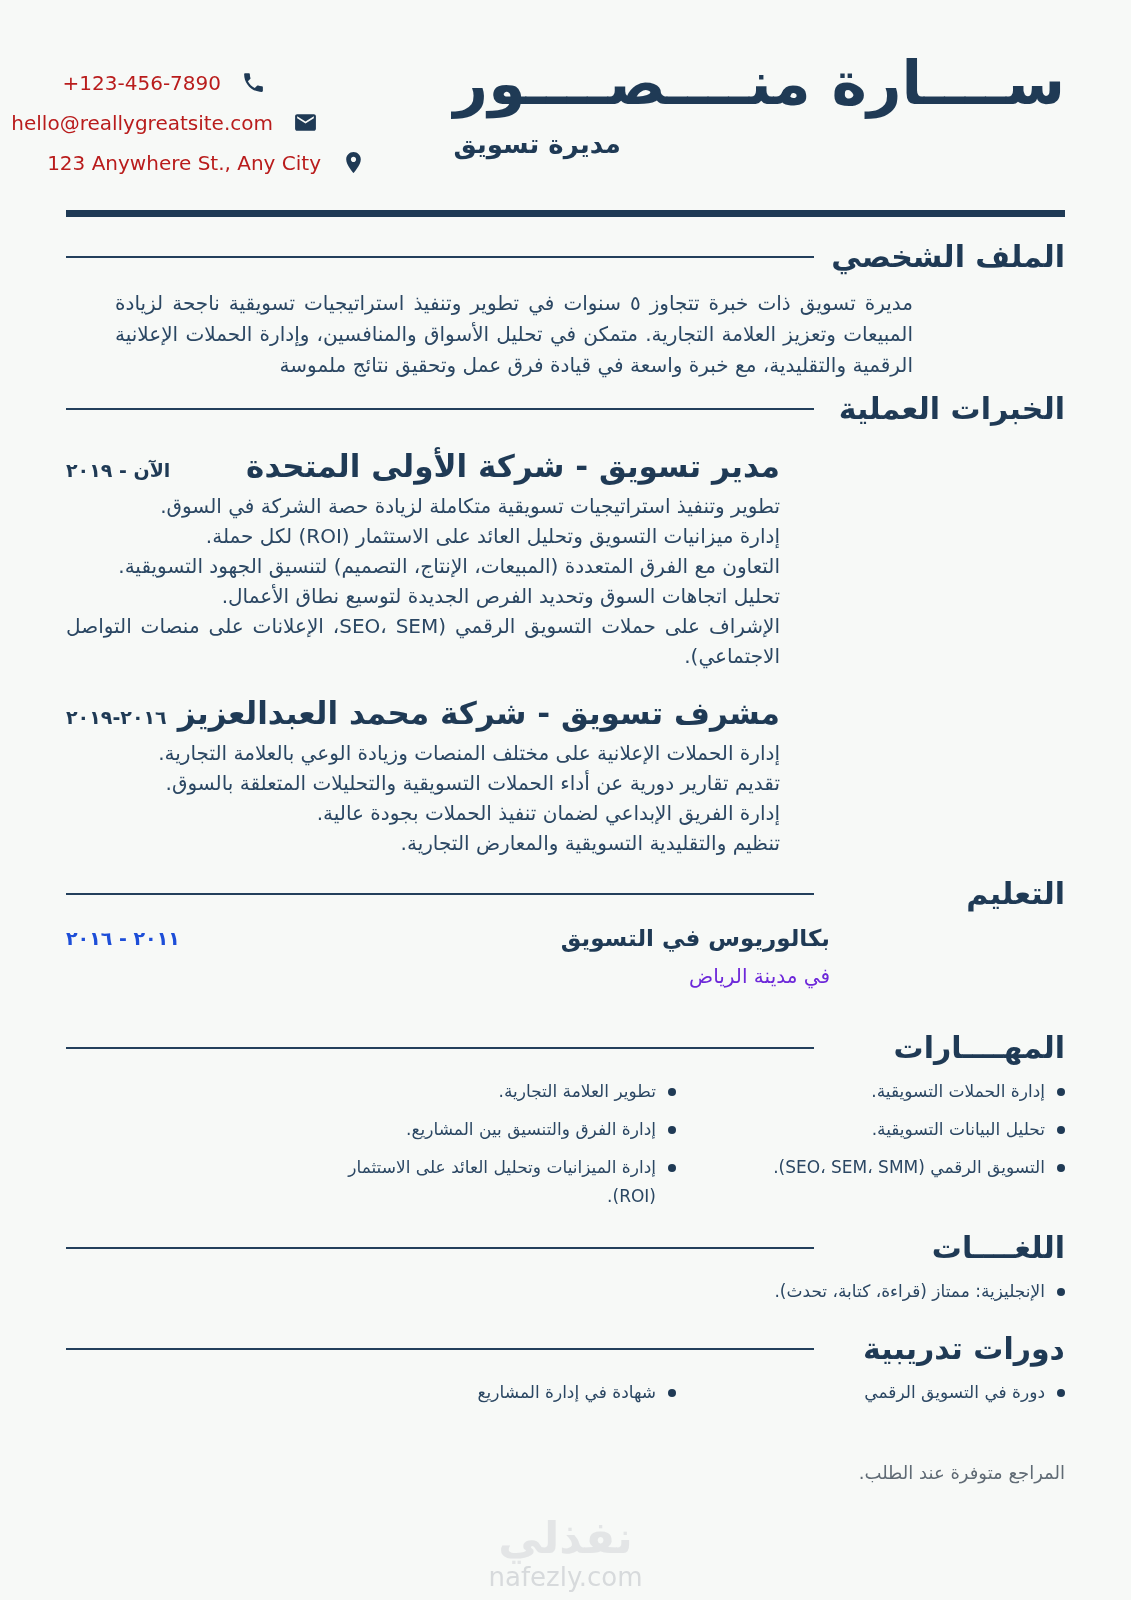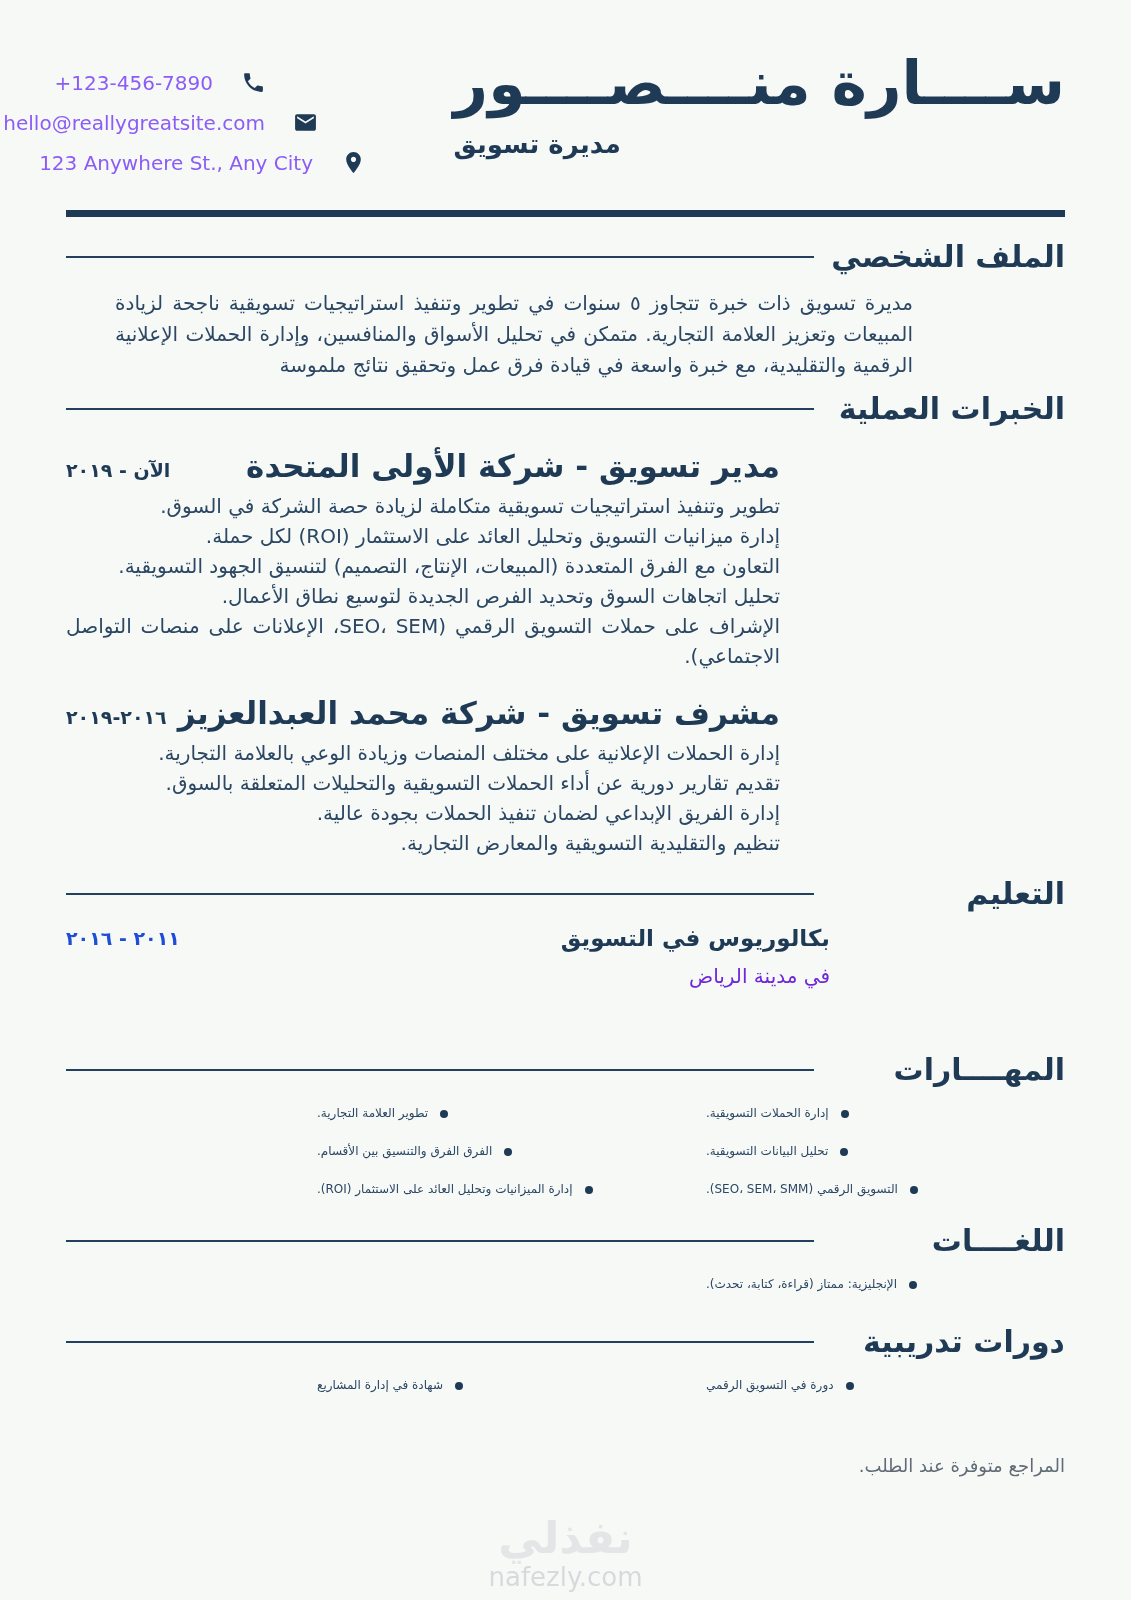--- a/index.html
+++ b/index.html
@@ -13,21 +13,21 @@
     overflow: hidden;
   }
   .page { padding: 46px 66px 0 66px; position: relative; }
 
   
   .header { display: flex; justify-content: space-between; align-items: flex-start; }
   .name-block { text-align: right; }
   .name { font-size: 60px; font-weight: bold; color: #1f3a55; line-height: 1.25; white-space: nowrap; }
   .role { font-size: 26px; font-weight: bold; color: #1f3a55; margin-top: 8px; text-align: left; }
   .contact { width: 300px; margin-top: 24px; }
-  .contact-row { display: flex; align-items: center; gap: 28px; margin-bottom: 15px; font-size: 20px; color: #8b5cf6; }
+  .contact-row { display: flex; align-items: center; gap: 20px; margin-bottom: 15px; font-size: 20px; color: #b91c1c; }
   .contact-row .txt { direction: ltr; unicode-bidi: isolate; white-space: nowrap; }
   .contact-row.r-phone { margin-left: 0; margin-right: 100px; }
   .contact-row.r-email { margin-right: 48px; }
   .contact-row.r-addr  { margin-right: 0; }
   .cicon { flex: none; width: 25px; height: 25px; }
   .cicon svg { width: 100%; height: 100%; fill: #1f3a55; }
 
   .rule-thick { height: 7px; background: #1f3a55; margin-top: 20px; }
 
   
@@ -51,33 +51,33 @@
   .job-bullets { margin-top: 7px; font-size: 20px; line-height: 30px; text-align: justify; }
 
   
   .edu { width: 764px; margin-right: 235px; margin-top: 14px; display: flex; justify-content: space-between; align-items: flex-start; }
   .edu-degree { font-size: 23px; font-weight: bold; color: #1f3a55; }
   .edu-loc { font-size: 20px; margin-top: 13px; color: #6d28d9; }
   .edu-dates { font-size: 19px; font-weight: bold; color: #1d4ed8; white-space: nowrap; margin-top: 2px; }
 
   
   .grid { display: grid; grid-template-columns: 1fr 1fr; width: 778px; margin-top: 12px; }
-  .g-item { display: flex; align-items: flex-start; gap: 12px; margin-bottom: 9px; font-size: 12px; line-height: 29px; padding-left: 30px; justify-content: flex-end; }
+  .g-item { display: flex; align-items: flex-start; gap: 12px; margin-bottom: 9px; font-size: 17px; line-height: 29px; padding-left: 30px; }
   .dot { flex: none; width: 8px; height: 8px; border-radius: 50%; background: #1f3a55; margin-top: 11px; }
 
   
   .footnote { margin-top: 46px; text-align: right; font-size: 18px; color: #606b75; }
   .watermark { position: absolute; bottom: 8px; left: 50%; transform: translateX(-50%); text-align: center; }
   .wm-logo { font-size: 44px; font-weight: bold; color: #e3e5e6; line-height: 1; }
   .wm-url { font-size: 26px; color: #d7dadc; direction: ltr; unicode-bidi: isolate; margin-top: 2px; }
 
   .mt-sec1 { margin-top: 22px; }
   .mt-sec2 { margin-top: 10px; }
   .mt-sec3 { margin-top: 18px; }
-  .mt-sec4 { margin-top: 64px; }
+  .mt-sec4 { margin-top: 42px; }
   .mt-sec5 { margin-top: 10px; }
   .mt-sec6 { margin-top: 16px; }
 </style>
 </head>
 <body>
 
 <div class="page">
 
   <div class="header">
     <div class="name-block">
@@ -175,21 +175,21 @@
     <div class="g-item">
       <span class="dot"></span>
       <span>تطوير العلامة التجارية.</span>
     </div>
     <div class="g-item">
       <span class="dot"></span>
       <span>تحليل البيانات التسويقية.</span>
     </div>
     <div class="g-item">
       <span class="dot"></span>
-      <span>الفرق الفرق والتنسيق بين الأقسام.</span>
+      <span>إدارة الفرق والتنسيق بين المشاريع.</span>
     </div>
     <div class="g-item">
       <span class="dot"></span>
       <span>التسويق الرقمي (SEO، SEM، SMM).</span>
     </div>
     <div class="g-item">
       <span class="dot"></span>
       <span>إدارة الميزانيات وتحليل العائد على الاستثمار (ROI).</span>
     </div>
   </div>

